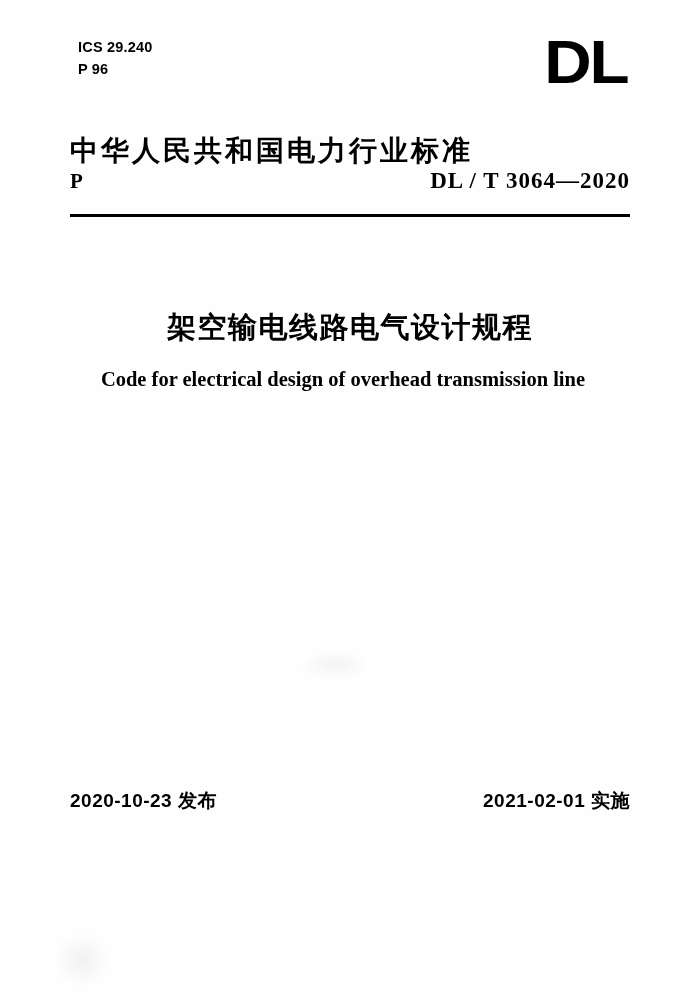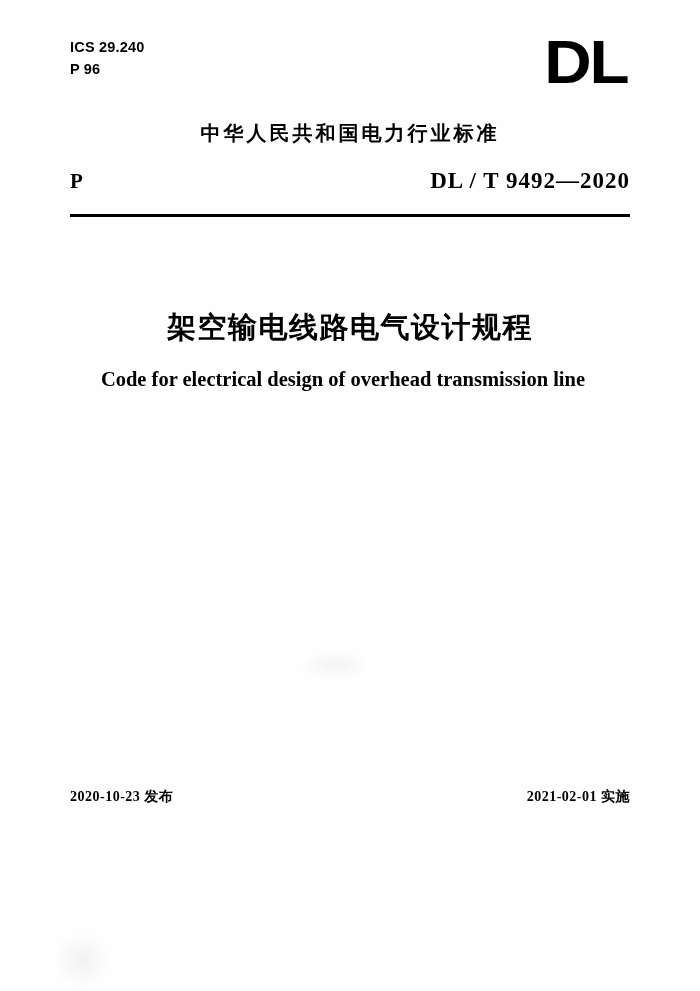--- a/index.html
+++ b/index.html
@@ -32,46 +32,46 @@
     display: flex;
     justify-content: space-between;
     align-items: flex-start;
   }
   .ics-block {
     font-family: "Liberation Sans", sans-serif;
     font-size: 14.5px;
     font-weight: bold;
     line-height: 1.55;
     letter-spacing: 0.2px;
+    margin-left: 8px;
   }
   .ics-block div {
     white-space: nowrap;
   }
   .logo {
     font-family: "Liberation Sans", sans-serif;
     font-weight: bold;
     font-size: 62px;
     line-height: 0.85;
     letter-spacing: -2px;
     color: #000;
     padding-right: 2px;
     transform: scaleX(1.06);
     transform-origin: right top;
   }
 
   
   .std-title {
     position: absolute;
     left: 70px;
-    top: 120px;
-    width: 560px;
-    text-align: center;
+    top: 132px;
+    width: 560px;
     font-family: "DejaVu Sans", sans-serif;
     font-weight: bold;
-    font-size: 20px;
+    font-size: 28px;
     letter-spacing: 3px;
     white-space: nowrap;
   }
 
   .code-row {
     position: absolute;
     left: 70px;
     top: 168px;
     width: 560px;
     display: flex;
@@ -148,23 +148,23 @@
 
   
   .dates-row {
     position: absolute;
     left: 70px;
     top: 788px;
     width: 560px;
     display: flex;
     justify-content: space-between;
     align-items: baseline;
-    font-family: Liberation Serif, serif;
-    font-weight: bold;
-    font-size: 14px;
+    font-family: Liberation Sans, sans-serif;
+    font-weight: bold;
+    font-size: 19px;
     letter-spacing: 0.5px;
   }
   .dates-row span {
     white-space: nowrap;
   }
 
   .publisher {
     position: absolute;
     left: 70px;
     top: 855px;
@@ -191,21 +191,21 @@
       <div>ICS 29.240</div>
       <div>P 96</div>
     </div>
     <div class="logo">DL</div>
   </div>
 
   <div class="std-title">中华人民共和国电力行业标准</div>
 
   <div class="code-row">
     <div class="code-left">P</div>
-    <div class="code-right">DL / T 9492—2020</div>
+    <div class="code-right">DL / T 3064—2020</div>
   </div>
 
   <div class="rule"></div>
 
   <div class="doc-title-cn">架空输电线路电气设计规程</div>
   <div class="doc-title-en">Code for electrical design of overhead transmission line</div>
 
   <div class="smudge"></div>
   <div class="smudge2"></div>
 

